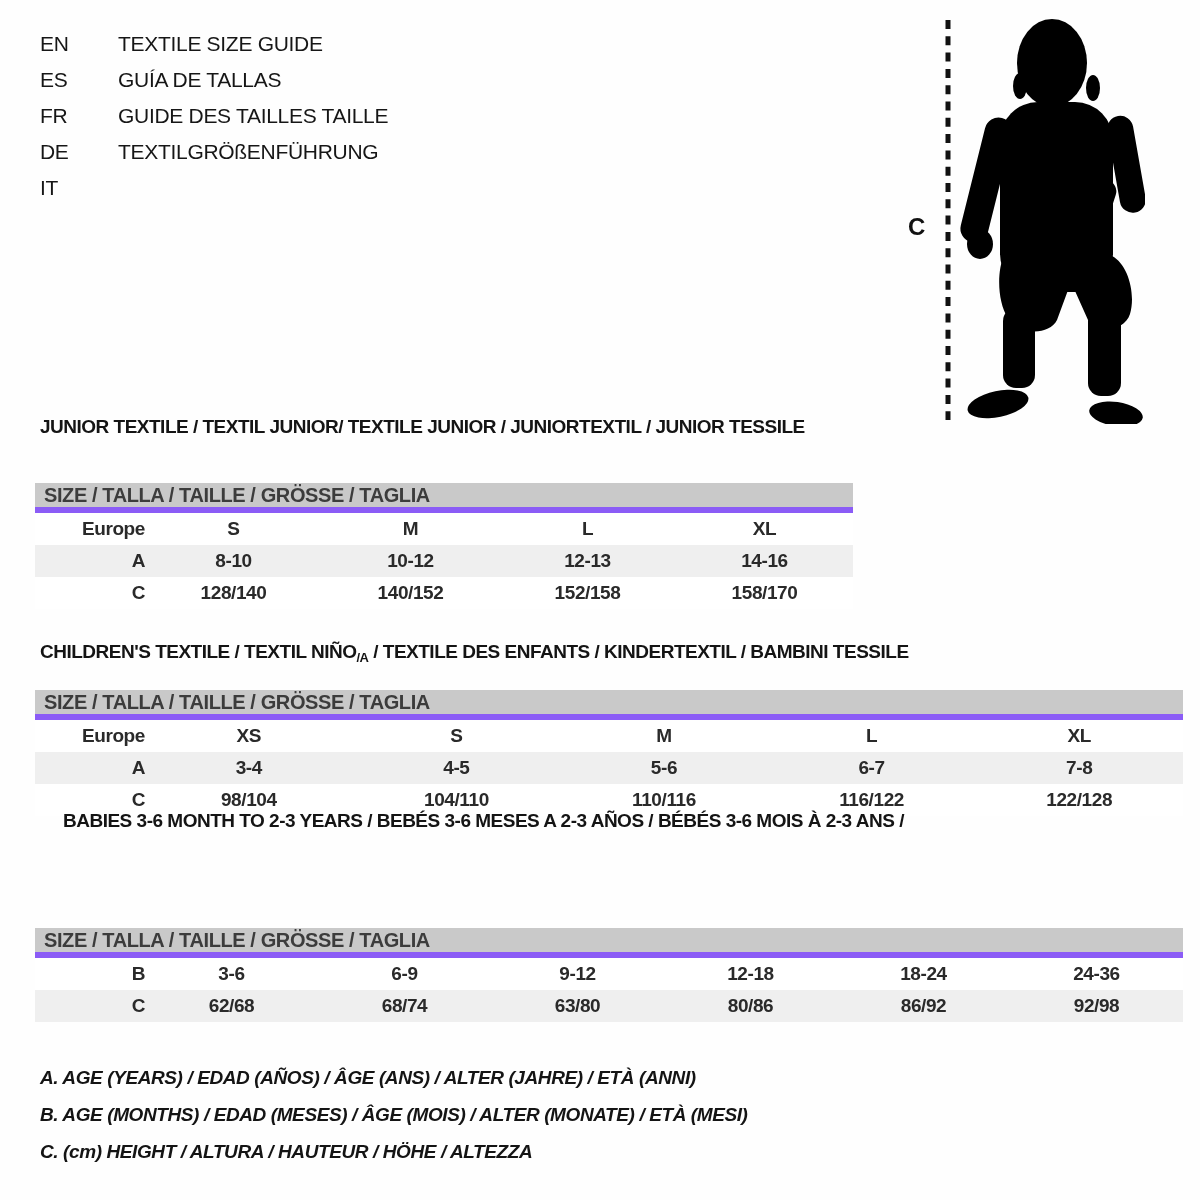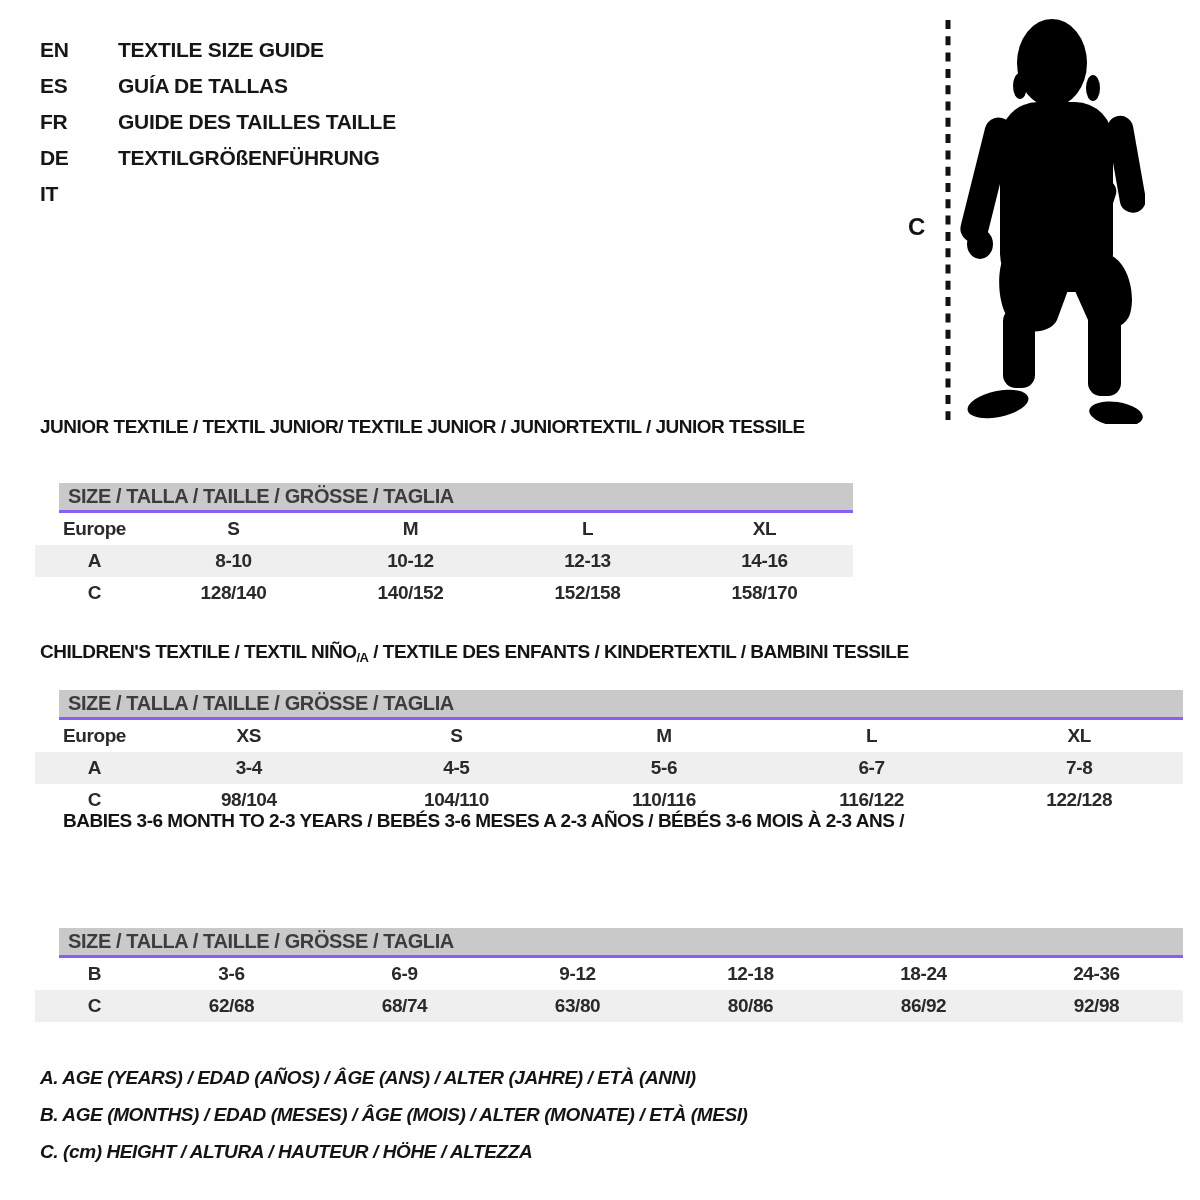--- a/index.html
+++ b/index.html
@@ -7,43 +7,43 @@
     width:1200px; height:1200px; position:relative;
     background:#fefefe;
     font-family:"Liberation Sans", sans-serif;
     color:#1c1c1c;
     overflow:hidden;
   }
   .abs { position:absolute; }
 
   
   .lang-block { left:40px; top:32px; width:520px; }
-  .lang-row { display:flex; height:36px; align-items:center;
-              font-weight:bold; font-size:21px; letter-spacing:-0.3px; color:#161616; }
+  .lang-row { display:flex; height:36px; align-items:flex-start;
+              font-weight:normal; font-size:21px; letter-spacing:-0.3px; color:#161616; }
   .lang-code { width:78px; flex:0 0 78px; }
   .lang-title { white-space:nowrap; }
 
   
   .figure-svg { left:900px; top:18px; width:245px; height:406px; }
   .height-label { left:908px; top:213px; font-size:24px; font-weight:bold; color:#111; }
 
   
   .section-heading { font-weight:bold; font-size:19px; letter-spacing:-0.5px;
                      color:#141414; white-space:nowrap; line-height:24px; }
   .heading-sub { font-size:13px; vertical-align:-4px; }
   .two-line { line-height:34px; }
 
   
   .size-table { background:#fff; }
-  .thead { height:30px; background:#c9c9c9; border-bottom:3px solid #8b5cf6;
+  .thead { height:30px; background:#c9c9c9; border-bottom:6px solid #8b5cf6;
            display:flex; align-items:center; padding-left:9px; box-sizing:border-box;
-           font-size:20px; font-weight:bold; letter-spacing:-0.4px; color:#3c3c3c;margin-left:24px; }
+           font-size:20px; font-weight:bold; letter-spacing:-0.4px; color:#3c3c3c; }
   .trow { display:flex; height:32px; align-items:center;
           font-size:19px; font-weight:bold; letter-spacing:-0.4px; color:#2a2a2a; }
-  .trow .rlabel { flex:0 0 110px; width:110px; padding-left:9px; box-sizing:border-box; text-align:center; }
+  .trow .rlabel { flex:0 0 110px; width:110px; padding-left:9px; box-sizing:border-box; text-align:right; }
   .trow .cell { flex:1; text-align:center; }
   .shaded { background:#efefef; }
 
   .t-junior   { left:35px; top:483px; width:818px; }
   .t-children { left:35px; top:690px; width:1148px; }
   .t-babies   { left:35px; top:928px; width:1148px; }
 
   .h-junior   { left:40px; top:415px; }
   .h-children { left:40px; top:640px; }
   .h-babies   { left:40px; top:804px;margin-left:23px; }

